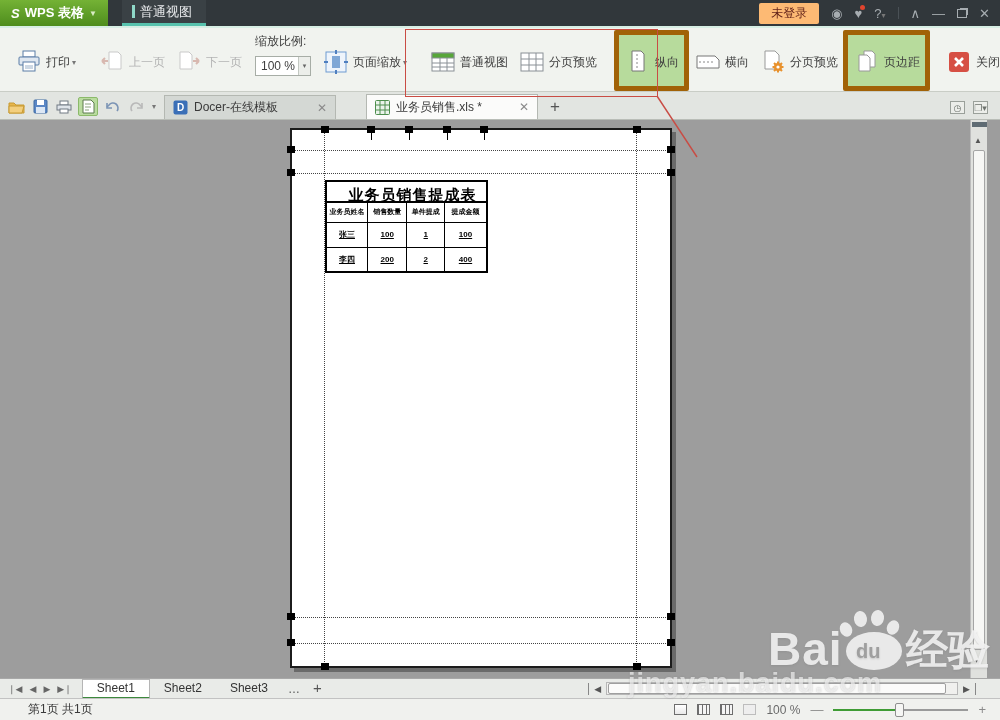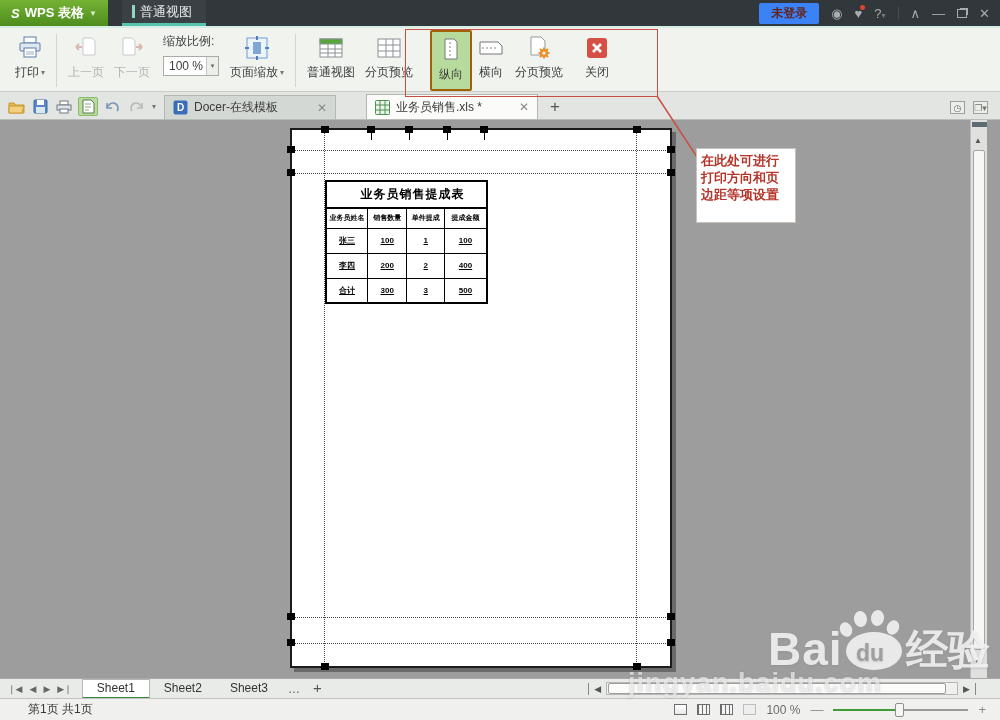--- a/index.html
+++ b/index.html
@@ -5,33 +5,33 @@
   * { margin:0; padding:0; box-sizing:border-box; }
   html,body { width:1000px; height:720px; font-family:"Liberation Sans", sans-serif; overflow:hidden; background:#9d9d9d; }
 
   
   .titlebar { position:absolute; left:0; top:0; width:1000px; height:26px; background:#31373b; display:flex; align-items:stretch; z-index:10;}
   .wps-btn { width:108px; background:linear-gradient(#74b235,#4e8d1d); color:#fff; display:flex; align-items:center; justify-content:center; gap:5px; font-size:13px; font-weight:bold; }
   .wps-caret { font-size:8px; color:#d9ecc4; }
   .mode-tab { margin-left:14px; padding:0 14px 0 10px; display:flex; align-items:center; gap:5px; background:#3a4145; color:#e8eaec; font-size:13px; border-bottom:3px solid #57c2ad; position:relative; }
   .mode-accent { width:3px; height:13px; background:#8fd8c8; }
   .tb-right { margin-left:auto; display:flex; align-items:center; gap:12px; padding-right:10px; color:#a7adb1; font-size:12px; }
-  .login-btn { background:#3b82f6; color:#64241a; font-weight:bold; padding:2px 12px; border-radius:2px; font-size:12px; }
+  .login-btn { background:#fdba74; color:#64241a; font-weight:normal; padding:2px 12px; border-radius:2px; font-size:12px; }
   .tb-ico { font-size:13px; line-height:1; position:relative; }
   .red-dot { position:absolute; top:-2px; right:-3px; width:5px; height:5px; background:#e0442e; border-radius:50%; }
   .tb-sep { width:1px; height:12px; background:#4a5156; }
   .restore-ico { width:10px; height:9px; border:1px solid #a7adb1; box-shadow:2px -2px 0 -1px #a7adb1; }
   .mint-line { position:absolute; left:0; top:26px; width:1000px; height:2px; background:#d7eee4; z-index:9;}
 
   
   .ribbon { position:absolute; left:0; top:28px; width:1000px; height:64px; background:#f1f3ef; border-bottom:1px solid #c9cdc6; display:flex; align-items:stretch; padding:2px 4px 0 6px; }
-  .rbtn { display:flex; flex-direction:column; align-items:center; justify-content:flex-start; gap:3px; padding:5px 5px 2px; font-size:12px; color:#3e3e3e; white-space:nowrap; }
+  .rbtn { display:flex; flex-direction:row; align-items:center; justify-content:flex-start; gap:3px; padding:5px 5px 2px; font-size:12px; color:#3e3e3e; white-space:nowrap; }
   .rbtn .lbl { display:flex; align-items:center; gap:2px; }
   .rbtn.disabled { color:#b3b3b3; }
-  .rbtn.green { background:#b7db9c; border:2px solid #a16207; border-radius:2px; }
+  .rbtn.green { background:#b7db9c; border:5px solid #a16207; border-radius:2px; }
   .caret { font-size:8px; color:#777; }
   .rdiv { width:1px; background:#d4d7d1; margin:4px 6px; }
   .zoomgrp { display:flex; flex-direction:column; padding:3px 6px 0 8px; font-size:12px; color:#3e3e3e; gap:6px; }
   .zoombox { width:56px; height:20px; background:#fff; border:1px solid #a7ada6; display:flex; align-items:center; font-size:12px; }
   .zoombox .val { flex:1; padding-left:5px; }
   .zoombox .dd { width:12px; height:100%; border-left:1px solid #c3c8c2; background:#eceeea; display:flex; align-items:center; justify-content:center; font-size:7px; color:#666; }
   .icon26 { width:28px; height:26px; display:flex; align-items:center; justify-content:center; }
 
   .red-box { position:absolute; left:405px; top:29px; width:253px; height:68px; border:1px solid #c94c44; z-index:15; pointer-events:none; }
 
@@ -49,21 +49,21 @@
 
   
   .workspace { position:absolute; left:0; top:120px; width:1000px; height:558px; background:#9d9d9d; overflow:hidden; }
   .page { position:absolute; left:290px; top:8px; width:382px; height:540px; background:#fff; border:2px solid #1c1c1c; box-shadow:4px 4px 0 rgba(0,0,0,0.32); }
   .mline-h { position:absolute; left:0; right:0; border-top:1px dotted #444; }
   .mline-v { position:absolute; top:0; bottom:0; border-left:1px dotted #444; }
   .handle { position:absolute; width:8px; height:7px; background:#000; }
   .stem { position:absolute; width:1px; height:7px; background:#000; }
 
   .ptable { position:absolute; left:33px; top:50px; width:163px; }
-  .ptable-title { border:2px solid #000; border-bottom:none; height:27px; line-height:25px; text-align:center; font-weight:bold; font-size:12px; letter-spacing:1px; background:#fff;padding-left:12px; }
+  .ptable-title { border:2px solid #000; border-bottom:none; height:21px; line-height:25px; text-align:center; font-weight:bold; font-size:15px; letter-spacing:1px; background:#fff;padding-left:12px; }
   .grid { width:100%; border-collapse:collapse; }
   .grid td { border:1px solid #000; text-align:center; font-weight:bold; }
   .grid .hd td { font-size:7px; height:20px; }
   .grid .dr td { font-size:8px; height:25px;text-decoration:underline; }
   .grid { border:2px solid #000; }
 
   .annotation { position:absolute; left:696px; top:28px; width:100px; height:75px; background:#fff; border:1px solid #c9c2bc; color:#b5352b; font-family:"Liberation Serif", serif; font-weight:600; font-size:13px; line-height:17px; padding:3px 2px 0 4px; z-index:16; }
 
   .vscroll { position:absolute; left:970px; top:0; width:17px; height:558px; background:#e0e1de; border-left:1px solid #bcbcbc; }
   .vs-split { position:absolute; left:1px; top:2px; width:15px; height:5px; background:#5f6b73; }
@@ -94,21 +94,21 @@
   .sb-minus,.sb-plus { color:#8a8a8a; font-size:13px; }
   .slider { position:relative; width:135px; height:14px; }
   .slider .track { position:absolute; left:0; top:6px; width:135px; height:2px; background:#9a9a9a; }
   .slider .fill { position:absolute; left:0; top:6px; width:66px; height:2px; background:#3f9c35; }
   .slider .thumb { position:absolute; left:62px; top:0; width:9px; height:14px; background:#f6f6f4; border:1px solid #8f8f8f; border-radius:2px; }
 
   
   .wm { position:absolute; z-index:40; pointer-events:none; color:rgba(244,244,244,0.88); text-shadow:0 1px 2px rgba(130,130,130,0.35); font-weight:bold; }
   .wm-bai { left:768px; top:622px; font-size:46px; letter-spacing:1px; }
   .wm-paw { left:840px; top:608px; width:70px; height:68px; }
-  .wm-du { position:absolute; left:16px; top:32px; font-size:23px; color:#9f9f9f; font-weight:bold; }
+  .wm-du { position:absolute; left:16px; top:32px; font-size:20px; color:#9f9f9f; font-weight:bold; }
   .toe { position:absolute; background:rgba(240,240,240,0.92); border-radius:50%; }
   .pad { position:absolute; left:6px; top:24px; width:56px; height:38px; background:rgba(240,240,240,0.92); border-radius:50%; }
   .wm-jy { left:906px; top:622px; font-size:42px; }
   .wm-url { left:628px; top:668px; font-size:27px; letter-spacing:1px; color:rgba(255,255,255,0.62); text-shadow:0 0 2px rgba(120,120,120,0.45); }
 
   svg.lineoverlay { position:absolute; left:0; top:0; width:1000px; height:720px; z-index:14; pointer-events:none; }
 </style>
 </head>
 <body>
 
@@ -232,20 +232,29 @@
   <div class="rbtn">
     <span class="icon26">
       <svg width="26" height="26" viewBox="0 0 26 26">
           <path d="M5 2 h10 l4 4 v14 h-14 z" fill="#fff" stroke="#999"></path>
           <circle cx="18" cy="18" r="4" fill="#e8912d"></circle>
           <path d="M18 12.5 v11 M12.5 18 h11 M14 14 l8 8 M22 14 l-8 8" stroke="#e8912d" stroke-width="2"></path>
           <circle cx="18" cy="18" r="1.6" fill="#fff"></circle>
         </svg>
     </span>
     <span class="lbl">分页预览</span>
+  </div>
+  <div class="rbtn green">
+    <span class="icon26">
+      <svg width="26" height="26" viewBox="0 0 26 26">
+          <path d="M10 2 h8 l3 3 v13 h-11 z" fill="#fff" stroke="#999"></path>
+          <path d="M5 6 h8 l3 3 v13 h-11 z" fill="#fff" stroke="#999"></path>
+        </svg>
+    </span>
+    <span class="lbl">页边距</span>
   </div>
   <div class="rbtn" style="margin-left:10px;">
     <span class="icon26">
       <svg width="26" height="26" viewBox="0 0 26 26">
           <rect x="3" y="3" width="20" height="20" rx="3" fill="#d64f44"></rect>
           <path d="M9 9 l8 8 M17 9 l-8 8" stroke="#fff" stroke-width="2.6"></path>
         </svg>
     </span>
     <span class="lbl">关闭</span>
   </div>
@@ -364,36 +373,25 @@
           <td>100</td>
           <td>1</td>
           <td>100</td>
         </tr>
         <tr class="dr">
           <td>李四</td>
           <td>200</td>
           <td>2</td>
           <td>400</td>
         </tr>
-        <tr class="dr">
-          <td>合计</td>
-          <td>300</td>
-          <td>3</td>
-          <td>500</td>
-        </tr>
       </tbody>
         </table>
     </div>
   </div>
 
-  <div class="annotation">
-    <div>在此处可进行</div>
-    <div>打印方向和页</div>
-    <div>边距等项设置</div>
-  </div>
 
   <div class="vscroll">
     <div class="vs-split"></div>
     <div class="vs-up">▲</div>
     <div class="vs-thumb"></div>
     <div class="vs-down">▼</div>
   </div>
 </div>
 
 <svg class="lineoverlay">

